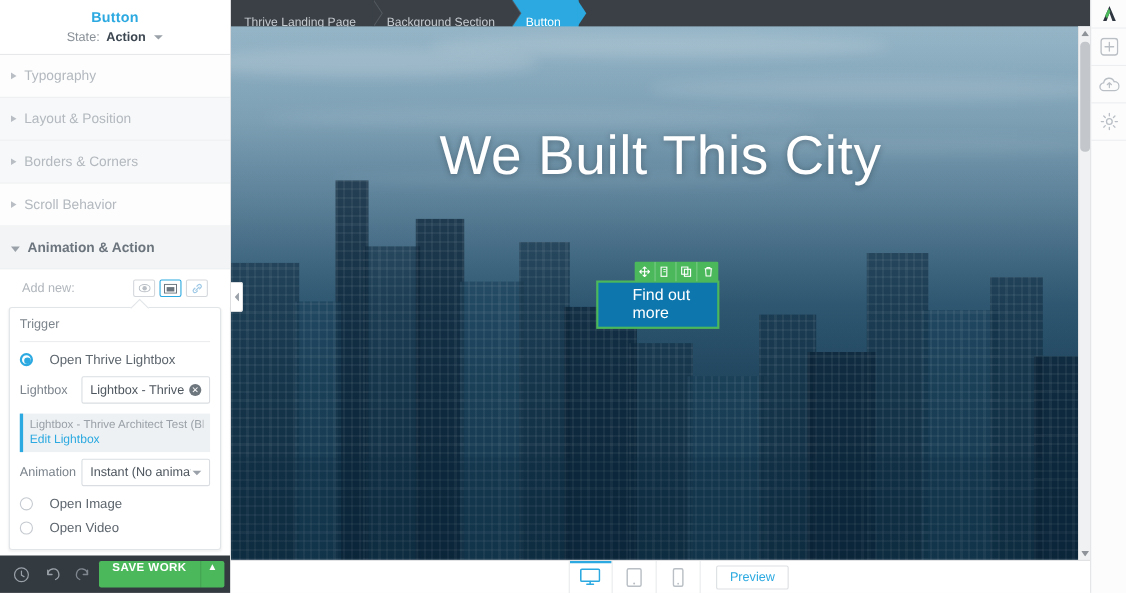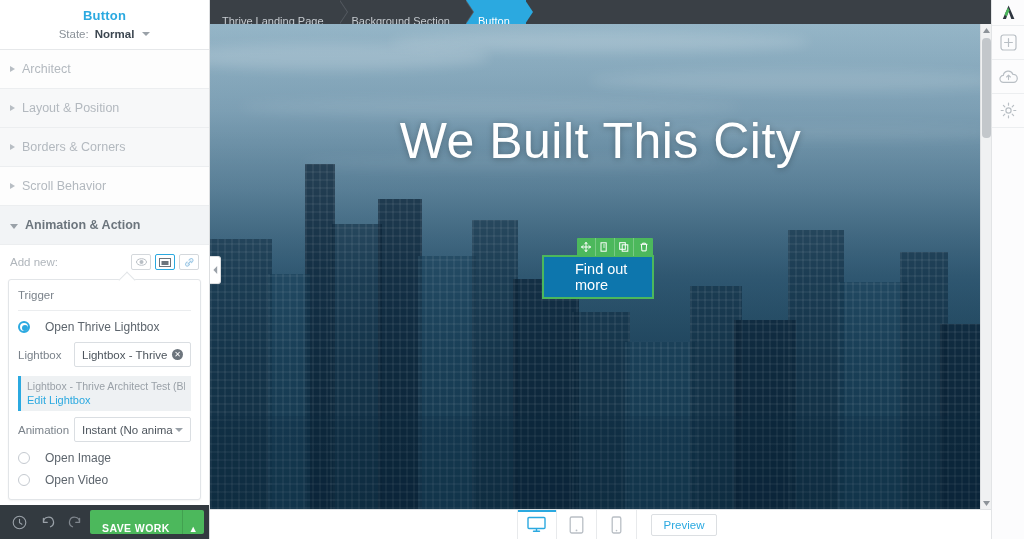--- a/index.html
+++ b/index.html
@@ -59,21 +59,21 @@
   .acc-arrow.down {
     border-left: 4px solid transparent; border-right: 4px solid transparent;
     border-top: 5px solid #9aa1a8; border-bottom: 0;
     margin-bottom: -2px;
   }
   .acc-label { font-size: 12.5px; color: #b3b9bf; }
   .acc-item.open .acc-label { color: #6c757d; font-weight: bold; }
 
   .addnew-row {
     height: 34px; display: flex; align-items: center;
-    padding: 0 10px; justify-content: space-between;
+    padding: 0 20px; justify-content: space-between;
     background: #fff;
   }
   .addnew-label { font-size: 11.5px; color: #b0b6bc; }
   .addnew-icons { display: flex; gap: 4px; }
   .icon-btn {
     width: 20px; height: 16px; border: 1px solid #d4d8dc;
     border-radius: 2px; background: #fff;
     display: flex; align-items: center; justify-content: center;
     cursor: pointer;
   }
@@ -140,21 +140,21 @@
     position: absolute; left: 0; bottom: 0; width: 210px; height: 34px;
     background: #333a40; display: flex; align-items: center;
     padding: 0 6px; gap: 2px;
   }
   .bb-icon {
     width: 26px; height: 26px; display: flex; align-items: center;
     justify-content: center; cursor: pointer;
   }
   .save-btn {
     margin-left: auto; height: 24px; background: #4cb85c;
-    border-radius: 2px; display: flex; align-items: flex-end;
+    border-radius: 2px; display: flex; align-items: flex-start;
     color: #fff; font-size: 10.5px; font-weight: bold;
     letter-spacing: .4px; cursor: pointer;
   }
   .save-btn .lbl { padding: 0 12px; }
   .save-btn .sep { width: 1px; height: 24px; background: rgba(0,0,0,.12); }
   .save-btn .chev { padding: 0 6px; font-size: 9px; }
 
   
   #canvas-wrap {
     position: absolute; left: 210px; top: 0;
@@ -298,29 +298,29 @@
 <body>
 
 <div id="app">
 
   <div id="sidebar">
 
     <div class="sb-header">
       <div class="sb-title">Button</div>
       <div class="sb-state-row">
         <span class="sb-state-label">State:</span>
-        <span class="sb-state-value">Normal</span>
+        <span class="sb-state-value">Action</span>
         <span class="caret-dn"></span>
       </div>
     </div>
 
     <div class="accordion">
       <div class="acc-item">
         <span class="acc-arrow"></span>
-        <span class="acc-label">Architect</span>
+        <span class="acc-label">Typography</span>
       </div>
       <div class="acc-item alt">
         <span class="acc-arrow"></span>
         <span class="acc-label">Layout &amp; Position</span>
       </div>
       <div class="acc-item alt">
         <span class="acc-arrow"></span>
         <span class="acc-label">Borders &amp; Corners</span>
       </div>
       <div class="acc-item">

